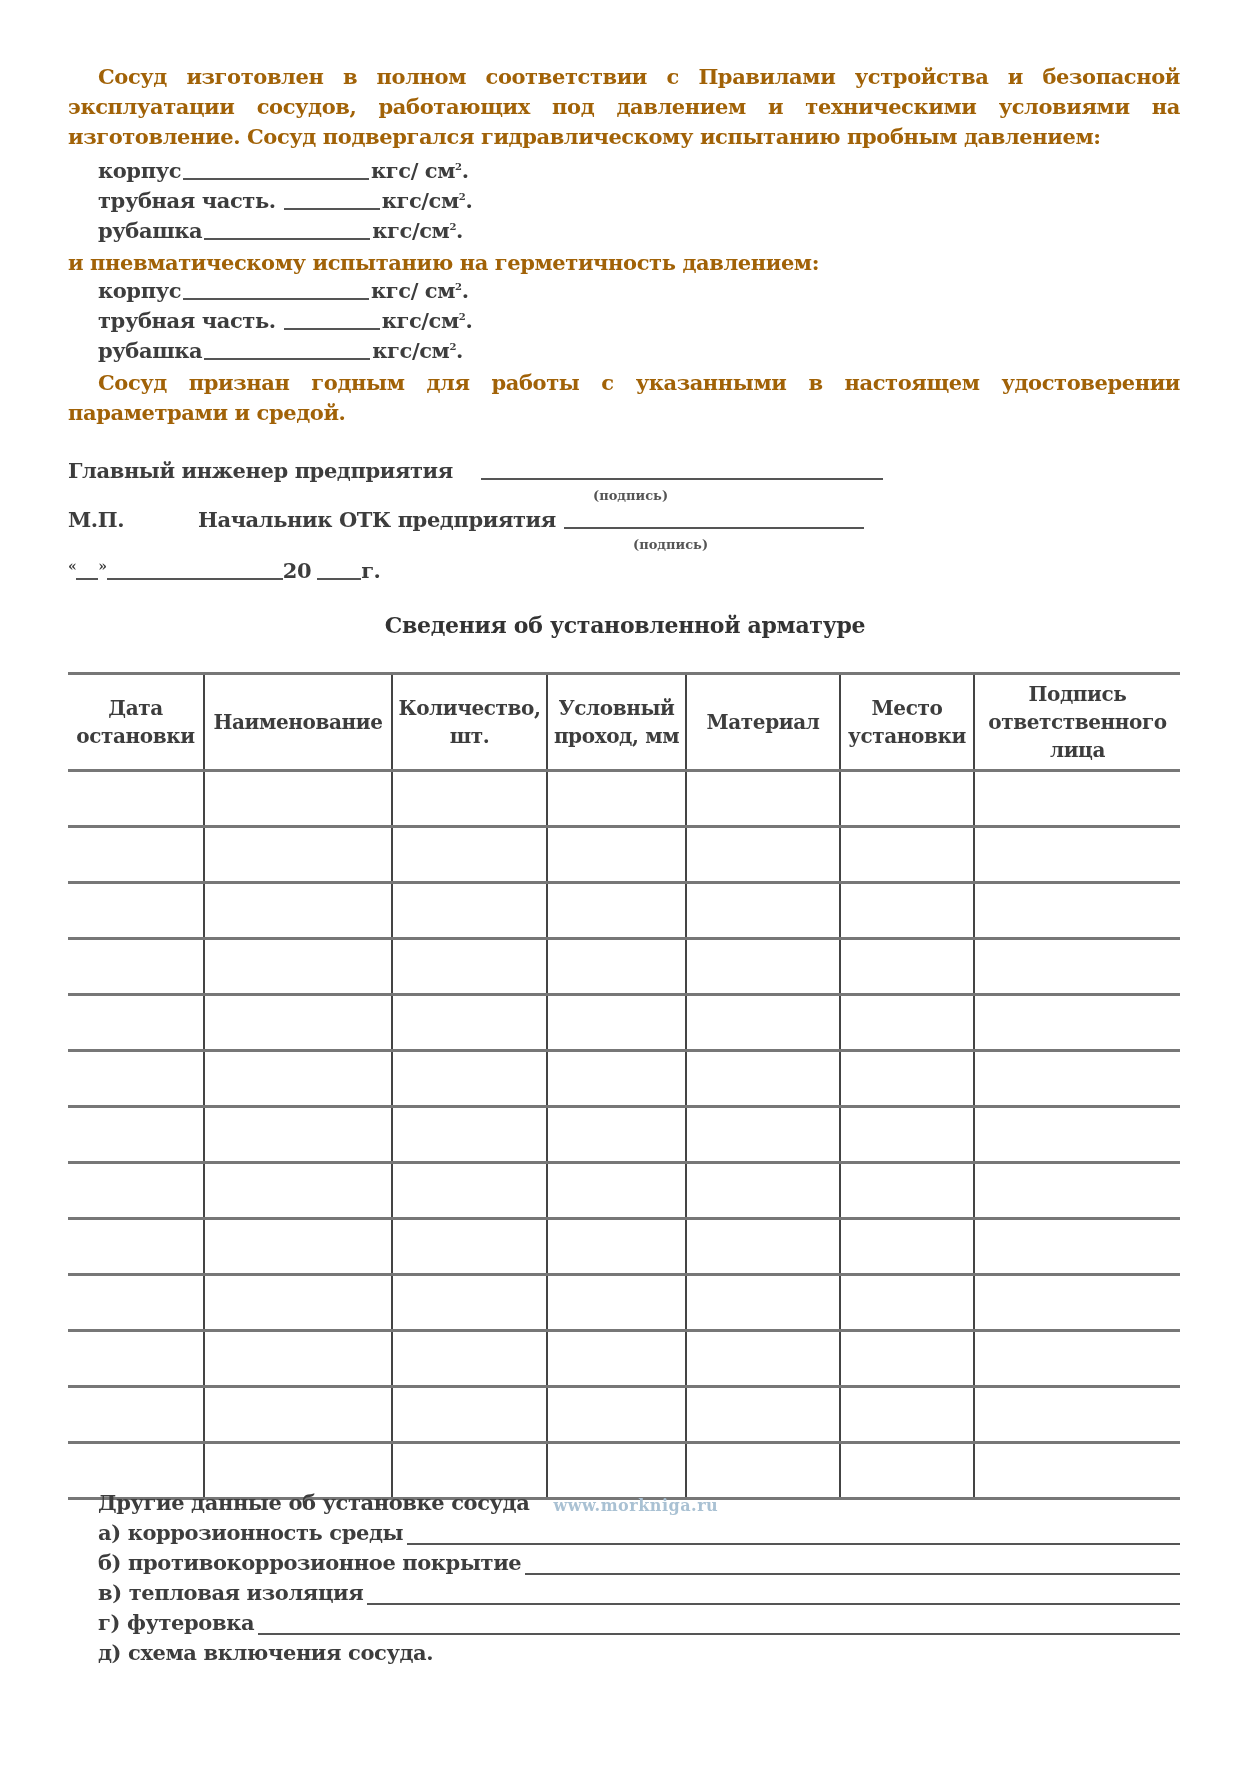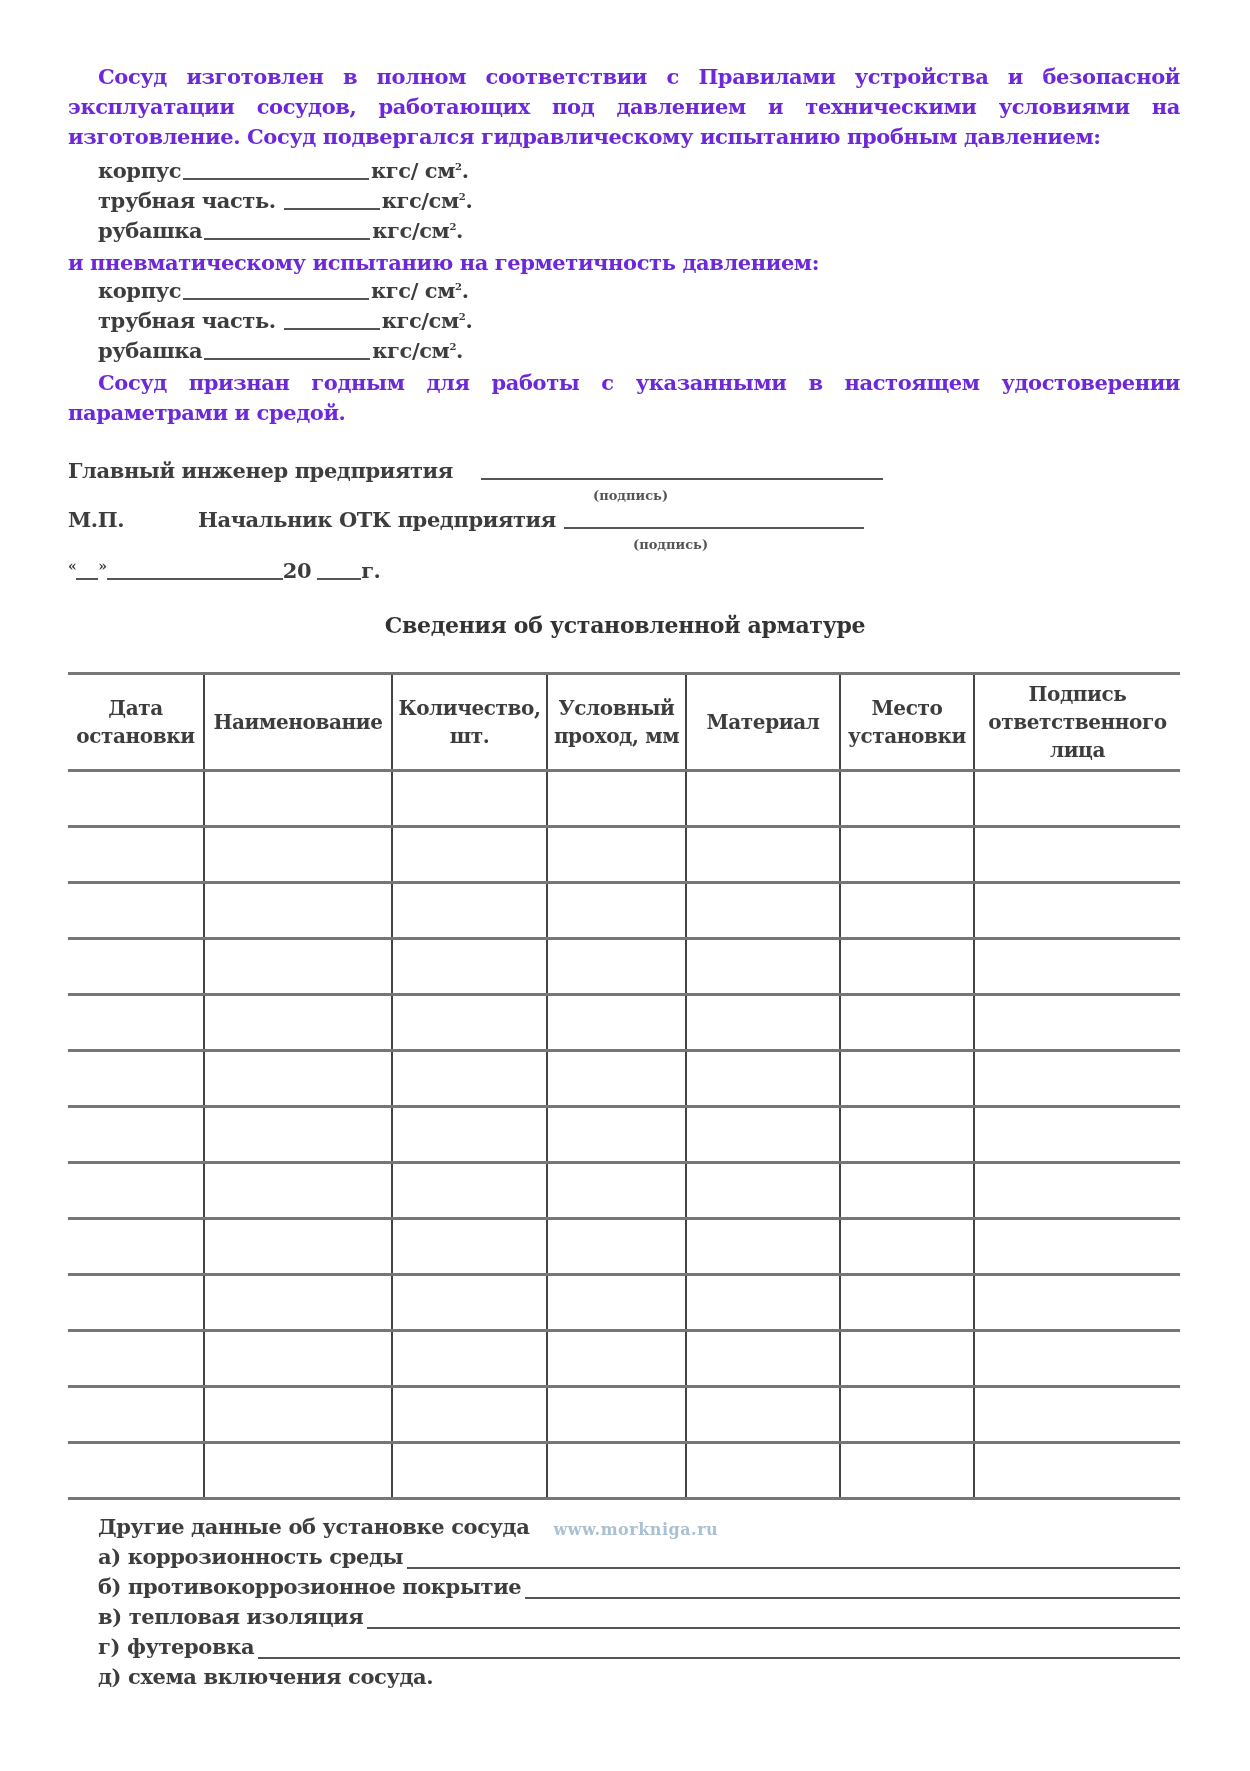--- a/index.html
+++ b/index.html
@@ -1,36 +1,36 @@
 <!DOCTYPE html>
 <html><head>
 <meta charset="utf-8">
 <style>
   html, body { margin: 0; padding: 0; background: #ffffff; }
   body { width: 1250px; height: 1771px; position: relative; overflow: hidden;
          font-family: "DejaVu Serif", "Liberation Serif", serif; color: #3a3a3a; }
   .page { position: absolute; left: 0; top: 0; width: 1250px; height: 1771px; }
   .para { position: absolute; left: 68px; width: 1112px; font-size: 21px; line-height: 30px;
-          font-weight: bold; text-align: justify; letter-spacing: -0.4px; color: #6d28d9; }
+          font-weight: bold; text-align: justify; letter-spacing: -0.4px; color: #a16207; }
   .indent { text-indent: 30px; }
   .row { position: absolute; font-size: 21px; font-weight: bold; color: #3d3d3d; letter-spacing: -0.4px;
          white-space: nowrap; display: flex; }
   .blank { display: inline-block; border-bottom: 2px solid #555; height: 20px; margin: 0 2px; }
   .unit sup { font-size: 10px; }
   .caption { position: absolute; font-size: 13px; font-weight: bold; color: #555; }
   .title { position: absolute; left: 0; width: 1250px; text-align: center; font-size: 22px; font-weight: bold;
            color: #333; top: 612px; letter-spacing: -0.3px; }
   table.arm { position: absolute; left: 68px; top: 672px; width: 1112px; border-collapse: collapse; table-layout: fixed; }
   table.arm th { font-weight: bold; font-size: 20px; color: #3d3d3d; line-height: 28px; height: 94px;
                  border-top: 3px solid #777; border-bottom: 3px solid #777; padding: 0 2px; letter-spacing: -0.4px; }
   table.arm td { height: 51px; border-bottom: 3px solid #777; }
   table.arm th + th, table.arm td + td { border-left: 2px solid #444; }
   .wm { font-size: 16px; font-weight: bold; color: #a9c1d3; margin-left: 24px; letter-spacing: 0.5px; }
   .list-line { position: absolute; left: 98px; right: 70px; font-size: 21px; font-weight: bold;
-               color: #3d3d3d; display: flex; align-items: flex-end; white-space: nowrap; letter-spacing: -0.4px; margin-top: 24px; }
+               color: #3d3d3d; display: flex; align-items: flex-end; white-space: nowrap; letter-spacing: -0.4px; }
   .fill { flex: 1; border-bottom: 2px solid #555; height: 20px; margin-left: 4px; }
 </style>
 </head>
 <body>
 
 <div class="page">
 
   <div class="para indent" style="top:62px;">Сосуд изготовлен в полном соответствии с Правилами устройства и безопасной эксплуатации сосудов, работающих под давлением и техническими условиями на изготовление. Сосуд подвергался гидравлическому испытанию пробным давлением:</div>
 
   <div class="row" style="left:98px; top:158px;">

